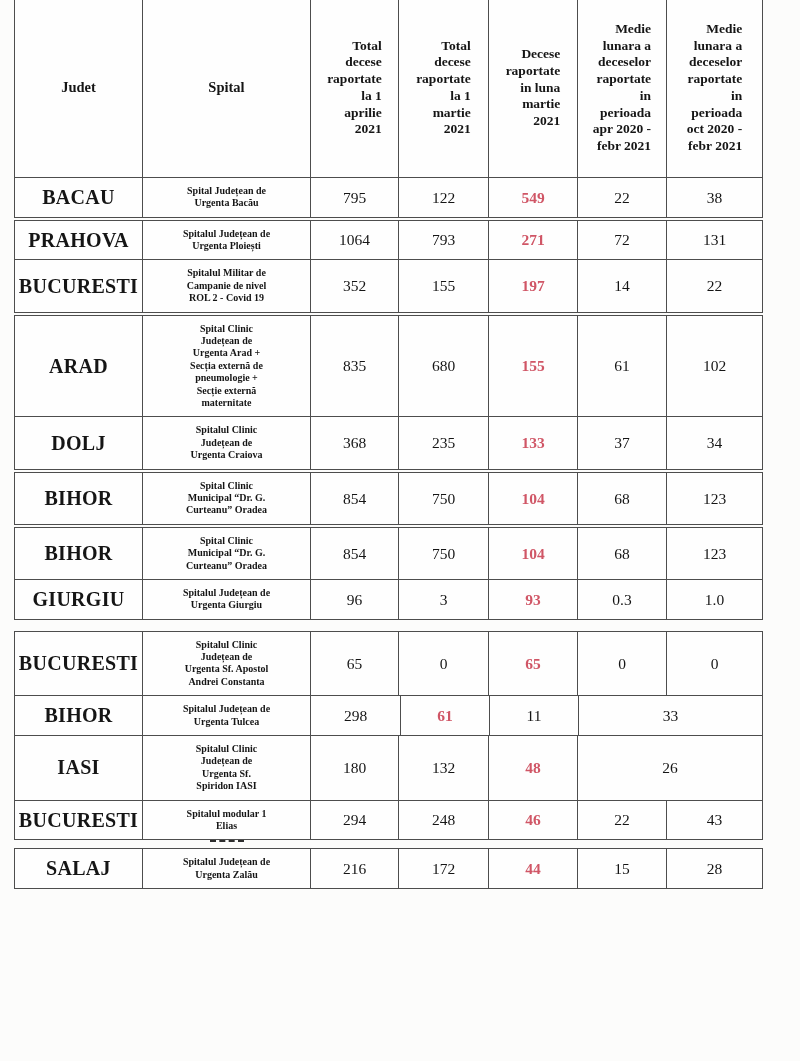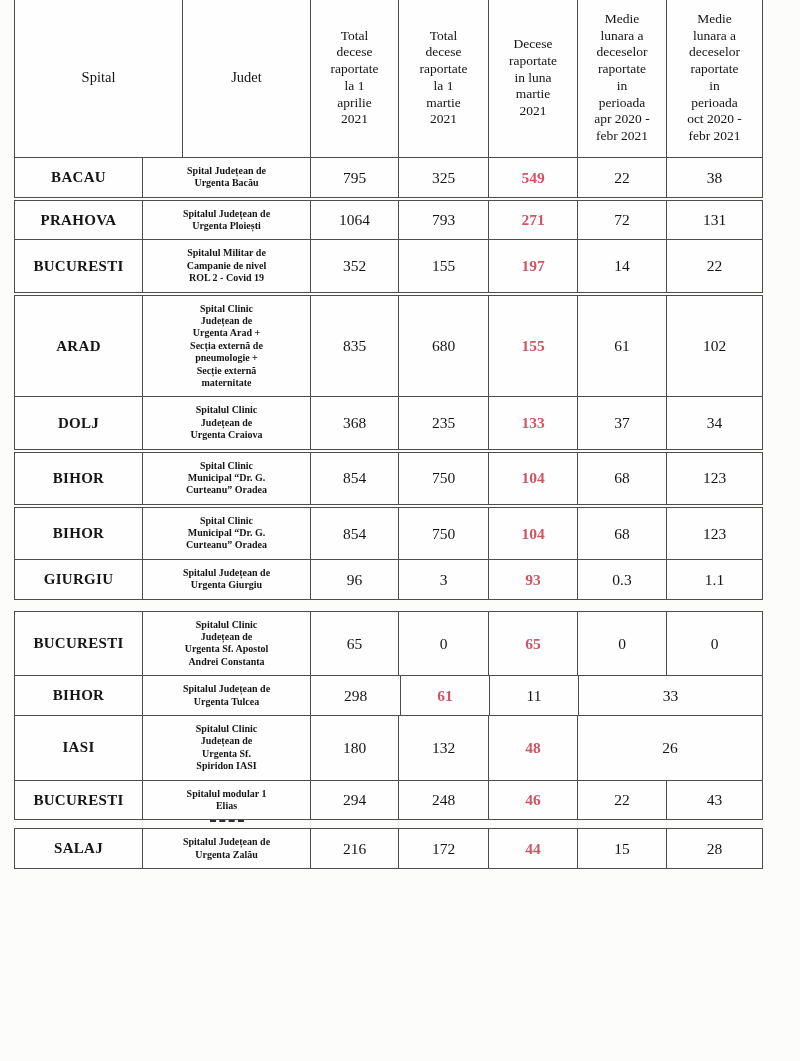--- a/index.html
+++ b/index.html
@@ -32,47 +32,48 @@
   .c0{width:128px;}
   .c1{width:168px;}
   .c2{width:88px;}
   .c3{width:90px;}
   .c4{width:89px;}
   .c5{width:89px;}
   .c6{width:96px;flex:1;}
   
   .header-row{border-top:none;}
   .header-row .cell{
-    font-weight:normal;
+    font-weight:bold;
     font-size:13.5px;
     white-space:pre-line;
     line-height:1.24;
-    padding:12px 2px;
+    padding:22px 2px;
+    text-align:right;
   }
   .header-row .c0,.header-row .c1{font-size:14.5px;}
   
-  .county{font-weight:bold;font-size:15px;letter-spacing:.3px;}
+  .county{font-weight:bold;font-size:20px;letter-spacing:.3px;}
   .hospital{font-weight:bold;font-size:10px;white-space:pre-line;}
   .num{font-size:15.5px;}
   .red{color:var(--red,#d05666);font-weight:bold;}
   
   .gap-strip{height:9px;position:relative;}
   .dash-marker{
     position:absolute;left:196px;top:0px;width:34px;
     border-top:2px dashed #2e2e2e;
   }
 </style>
 </head>
 <body>
 
 <div class="page">
 
   <div class="trow header-row">
+    <div class="cell c0">Judet</div>
     <div class="cell c1">Spital</div>
-    <div class="cell c0">Judet</div>
     <div class="cell c2">Total
 decese
 raportate
 la 1
 aprilie
 2021</div>
     <div class="cell c3">Total
 decese
 raportate
 la 1
@@ -100,21 +101,21 @@
 oct 2020 -
 febr 2021</div>
   </div>
 
   <div class="tsection">
       <div class="trow">
         <div class="cell c0 county">BACAU</div>
         <div class="cell c1 hospital">Spital Județean de
 Urgenta Bacău</div>
         <div class="cell c2 num">795</div>
-        <div class="cell c3 num">325</div>
+        <div class="cell c3 num">122</div>
         <div class="cell c4 num red">549</div>
         <div class="cell c5 num">22</div>
         <div class="cell c6 num">38</div>
       </div>
       <div class="trow sep">
         <div class="cell c0 county">PRAHOVA</div>
         <div class="cell c1 hospital">Spitalul Județean de
 Urgenta Ploiești</div>
         <div class="cell c2 num">1064</div>
         <div class="cell c3 num">793</div>
@@ -182,21 +183,21 @@
         <div class="cell c6 num">123</div>
       </div>
       <div class="trow">
         <div class="cell c0 county">GIURGIU</div>
         <div class="cell c1 hospital">Spitalul Județean de
 Urgenta Giurgiu</div>
         <div class="cell c2 num">96</div>
         <div class="cell c3 num">3</div>
         <div class="cell c4 num red">93</div>
         <div class="cell c5 num">0.3</div>
-        <div class="cell c6 num">1.1</div>
+        <div class="cell c6 num">1.0</div>
       </div>
     </div>
 
   <div class="tsection gap">
       <div class="trow">
         <div class="cell c0 county">BUCURESTI</div>
         <div class="cell c1 hospital">Spitalul Clinic
 Județean de
 Urgenta Sf. Apostol
 Andrei Constanta</div>

